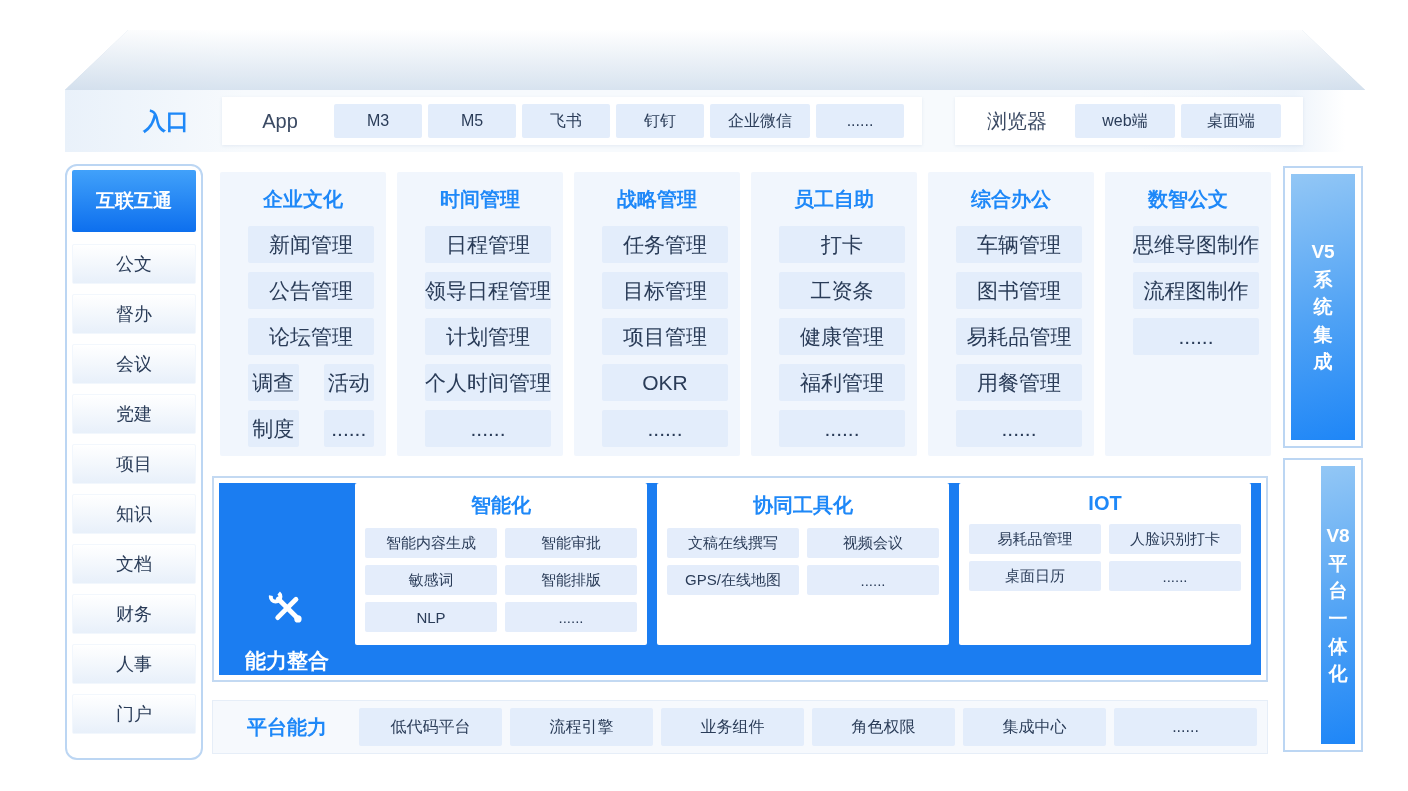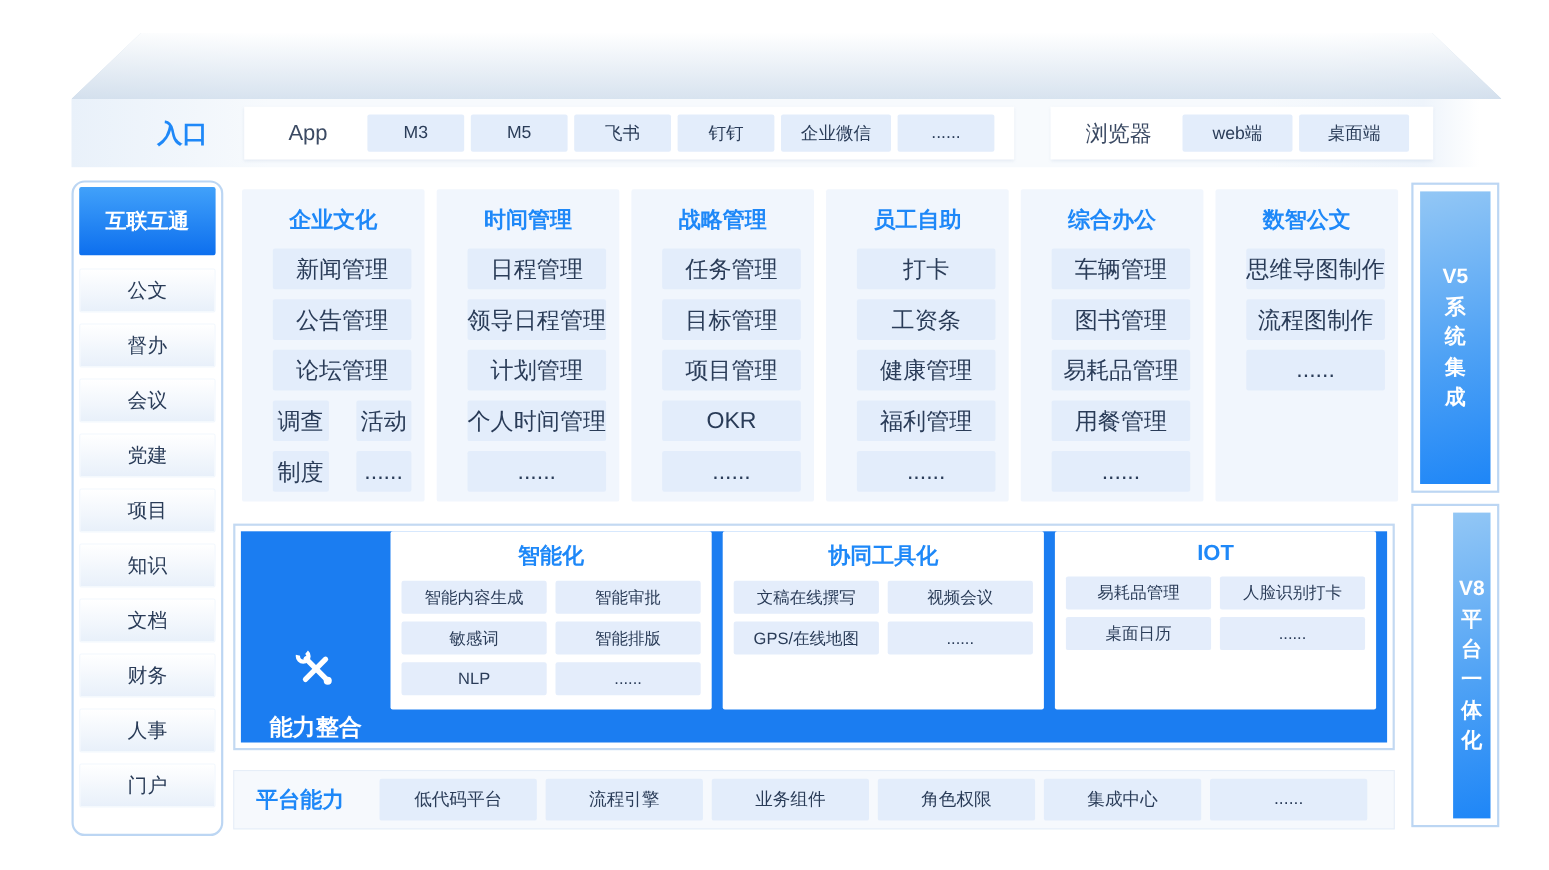--- a/index.html
+++ b/index.html
@@ -55,21 +55,21 @@
   .cap-left{width:136px;flex:none;display:flex;flex-direction:column;align-items:center;justify-content:flex-end;gap:18px;}
   .cap-label{color:#ffffff;font-weight:bold;font-size:21px;}
   .cap-groups{flex:1;display:flex;gap:10px;}
   .cap-box{background:#ffffff;width:292px;height:162px;box-sizing:border-box;padding:6px 10px;border-radius:2px;}
   .cap-title{text-align:center;font-size:20px;font-weight:bold;color:#1e88f8;margin:3px 0 9px;}
   .cap-box .chip-row{gap:8px;margin-bottom:7px;}
   .cap-box .chip{height:30px;font-size:15px;background:#e4edfb;}
 
   
   .plat-bar{position:absolute;left:212px;top:700px;width:1056px;height:54px;background:#f6f9fd;
-    border:1px solid #e6eef8;box-sizing:border-box;display:flex;align-items:center;padding-left:20px;gap:8px;}
+    border:1px solid #e6eef8;box-sizing:border-box;display:flex;align-items:center;padding-left:34px;gap:8px;}
   .plat-label{font-size:20px;font-weight:bold;color:#1e88f8;width:86px;margin-right:18px;}
   .plat-bar .chip{width:143px;height:38px;flex:none;font-size:16px;}
 
   
   .rail{position:absolute;left:1283px;width:80px;background:#ffffff;border:2px solid #bcd6f3;
     box-sizing:border-box;padding:6px;}
   .rail-v5{top:166px;height:282px;}
   .rail-v8{top:458px;height:294px;padding-left:36px;}
   .rail-inner{width:100%;height:100%;background:linear-gradient(165deg,#93c7f5 0%,#4fa2f5 55%,#1e86f7 100%);
     display:flex;align-items:center;justify-content:center;text-align:center;

